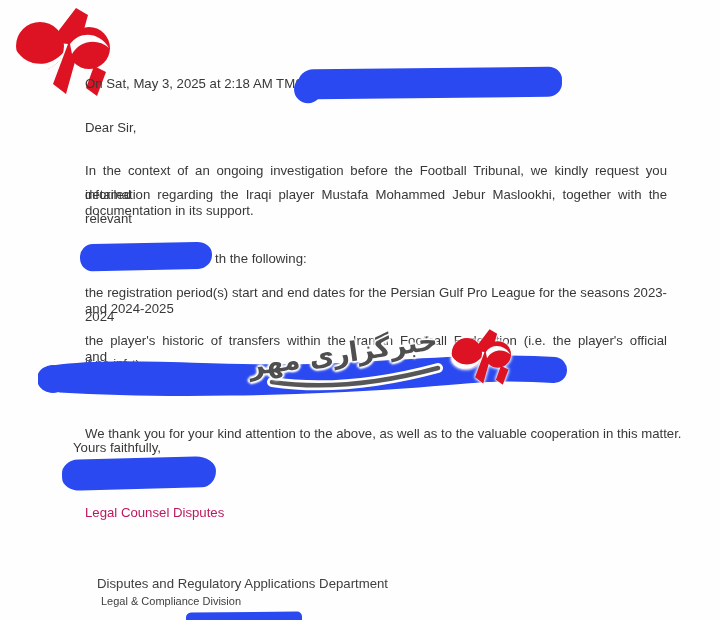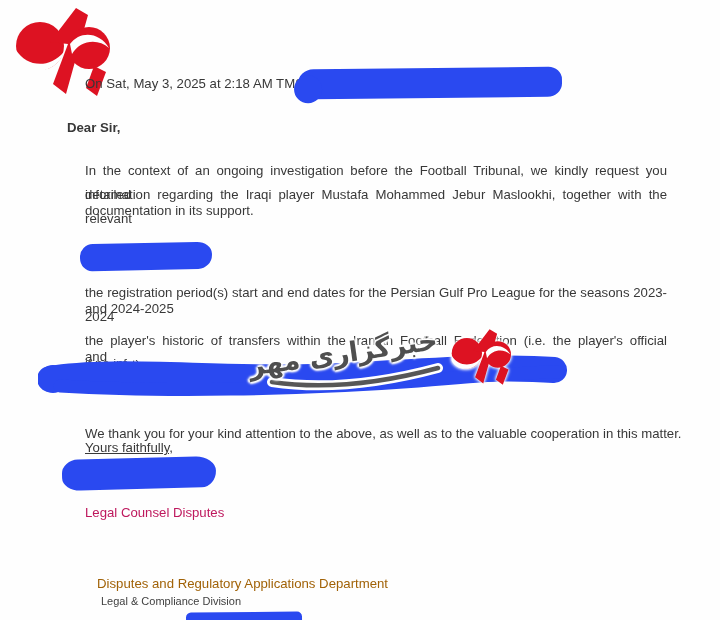--- a/index.html
+++ b/index.html
@@ -74,21 +74,21 @@
     text-shadow:
       0 0 2px #fff,0 0 3px #fff,0 0 4px #fff,
       2px 0 2px #fff,-2px 0 2px #fff,0 2px 2px #fff,0 -2px 2px #fff;
   }
   .wm-logo{
     position:absolute;right:2px;top:2px;
     filter:drop-shadow(0 0 1.5px #fff) drop-shadow(0 0 1.5px #fff);
   }
   .brand-logo{position:absolute;left:14px;top:6px;}
   .sig-role{position:absolute;left:85px;top:505px;font-size:13.2px;color:#be185d;white-space:nowrap;}
-  .footer1{position:absolute;left:97px;top:576px;font-size:13.2px;color:#a16207;white-space:nowrap;}
+  .footer1{position:absolute;left:97px;top:576px;font-size:13.2px;color:#404040;white-space:nowrap;}
   .footer2{position:absolute;left:101px;top:595px;font-size:11px;color:#404040;white-space:nowrap;}
 </style>
 </head>
 <body>
 
 <div class="page">
 
   <svg class="brand-logo" width="100" height="92" viewBox="0 0 100 92">
     <defs>
       <symbol id="mehr-logo" viewBox="0 0 100 92">
@@ -99,27 +99,28 @@
         <path d="M 56 38 C 66 24, 86 26, 95 42 C 84 32, 66 34, 58 48 Z" fill="#fefefe"></path>
         <path d="M 80 60 L 92 66 L 83 90 L 72 82 Z" fill="#dd1222"></path>
       </symbol>
     </defs>
     <use href="#mehr-logo"></use>
   </svg>
 
   <div class="abs txt" style="left:85px;top:72px;">On Sat, May 3, 2025 at 2:18 AM TMS H</div>
   <div class="redact r-header"></div>
 
-  <div class="abs txt" style="left:67px;top:116px;font-weight:bold;">Dear Sir,</div>
+  <div class="abs txt" style="left:85px;top:116px;">Dear Sir,</div>
 
   <div class="line jl" style="top:151px;">In the context of an ongoing investigation before the Football Tribunal, we kindly request you detailed</div>
   <div class="line jl" style="top:175px;">information regarding the Iraqi player Mustafa Mohammed Jebur Maslookhi, together with the relevant</div>
   <div class="line pl" style="top:199px;">documentation in its support.</div>
 
   <div class="redact r-inline"></div>
+  <div class="abs txt" style="left:215px;top:247px;">th the following:</div>
 
   <div class="line jl" style="top:273px;">the registration period(s) start and end dates for the Persian Gulf Pro League for the seasons 2023-2024</div>
   <div class="line pl" style="top:297px;">and 2024-2025</div>
   <div class="line jl" style="top:321px;">the player's historic of transfers within the Iranian Football Federation (i.e. the player's official passport);</div>
   <div class="line pl" style="top:345px;">and</div>
 
   <div class="hidden-frag">if no inf</div>
 
   <svg class="big-stroke" width="532" height="48" viewBox="0 0 532 48">
     <circle cx="15" cy="27" r="14" fill="#2a49f0"></circle>
@@ -132,21 +133,21 @@
       <path d="M 6 22 C 60 30, 120 22, 172 8" stroke="#ffffff" stroke-width="10" fill="none" stroke-linecap="round"></path>
       <path d="M 6 22 C 60 30, 120 22, 172 8" stroke="#575757" stroke-width="4.5" fill="none" stroke-linecap="round"></path>
     </svg>
     <div class="wm-text">خبرگزاری مهر</div>
     <svg class="wm-logo" width="80" height="58" viewBox="0 0 100 92">
       <use href="#mehr-logo"></use>
     </svg>
   </div>
 
   <div class="abs txt" style="left:85px;top:422px;">We thank you for your kind attention to the above, as well as to the valuable cooperation in this matter.</div>
-  <div class="abs txt" style="left:85px;top:436px;text-decoration:underline;">Yours faithfully,</div>
+  <div class="abs txt" style="left:73px;top:436px;">Yours faithfully,</div>
 
   <div class="redact r-signature"></div>
   <div class="sig-role">Legal Counsel Disputes</div>
 
   <div class="footer1">Disputes and Regulatory Applications Department</div>
   <div class="footer2">Legal &amp; Compliance Division</div>
 
   <div class="redact r-bottom"></div>
 
 </div>

